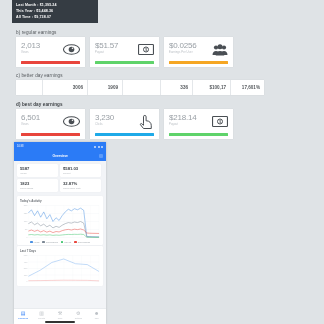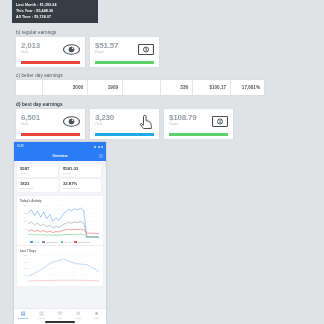--- a/index.html
+++ b/index.html
@@ -28,21 +28,21 @@
   .sec-label.bold { font-weight:bold; color:#3f4347; }
 
   
   .cardrow { position:absolute; left:16px; display:flex; gap:5px; }
   .card {
     width:69px; height:30px; background:#fff; position:relative;
     padding:4px 5px 0 5px;
     box-shadow:0 0 1px rgba(0,0,0,.10);
   }
   .card .val {
-    font-size:8px; color:#9aa0a6; font-weight:700; letter-spacing:-.2px;
+    font-size:8px; color:#9aa0a6; font-weight:400; letter-spacing:-.2px;
     line-height:9px;
   }
   .card .lbl {
     font-size:2.7px; color:#b6bbc0; margin-top:.5px; letter-spacing:.1px;
   }
   .card .bar {
     position:absolute; left:5px; right:5px; bottom:3.5px; height:2.6px; border-radius:.5px;
   }
   .card .ico {
     position:absolute; right:5px; top:6px; width:17px; height:13px;
@@ -141,20 +141,35 @@
       <div class="lbl">Payout</div>
       <span class="ico">
         <svg width="16" height="11" viewBox="0 0 32 22">
           <rect x="1.1" y="1.1" width="29.8" height="19.8" rx="1.6" fill="#fff" stroke="#4a4f54" stroke-width="2.2"></rect>
           <circle cx="16" cy="11" r="5" fill="none" stroke="#4a4f54" stroke-width="2"></circle>
           <text x="16" y="14.6" font-size="8" text-anchor="middle" fill="#4a4f54" font-family="sans-serif">$</text>
         </svg>
       </span>
       <div class="bar" style="background: rgb(95, 211, 106);"></div>
     </div>
+    <div class="card">
+      <div class="val">$0.0256</div>
+      <div class="lbl">Earnings Per User</div>
+      <span class="ico">
+        <svg width="16" height="12" viewBox="0 0 32 24">
+          <circle cx="8" cy="7" r="4.2" fill="#4a4f54"></circle>
+          <circle cx="24" cy="7" r="4.2" fill="#4a4f54"></circle>
+          <circle cx="16" cy="5.5" r="5" fill="#4a4f54"></circle>
+          <path d="M1 22c0-5 3.2-8 7-8s7 3 7 8z" fill="#4a4f54"></path>
+          <path d="M17 22c0-5 3.2-8 7-8s7 3 7 8z" fill="#4a4f54"></path>
+          <path d="M7.5 23c0-5.6 3.8-9.2 8.5-9.2S24.5 17.4 24.5 23z" fill="#4a4f54"></path>
+        </svg>
+      </span>
+      <div class="bar" style="background: rgb(245, 166, 35);"></div>
+    </div>
   </div>
 
 <div class="sec-label" style="left:16px; top:73px;">c) better day earnings</div>
 <div class="table" id="better-table" style="top:80px;">
     <div class="cell" style="width: 27px;"></div>
     <div class="cell" style="width: 45px;">3006</div>
     <div class="cell" style="width: 35px;">1909</div>
     <div class="cell" style="width: 38px;"></div>
     <div class="cell" style="width: 32px;">336</div>
     <div class="cell" style="width: 38px;">$100,17</div>
@@ -179,21 +194,21 @@
       <div class="val">3,230</div>
       <div class="lbl">Clicks</div>
       <span class="ico">
         <svg width="14" height="15" viewBox="0 0 28 30">
           <path d="M9 19V5.5a2.6 2.6 0 0 1 5.2 0v8.2h1.3a9 9 0 0 1 9 9V29H9l-6-7.5c-1-1.4 1-3.4 2.4-2.1L9 22.5z" fill="#fff" stroke="#4a4f54" stroke-width="2" stroke-linejoin="round"></path>
         </svg>
       </span>
       <div class="bar" style="background: rgb(30, 170, 232);"></div>
     </div>
     <div class="card">
-      <div class="val">$108.79</div>
+      <div class="val">$218.14</div>
       <div class="lbl">Payout</div>
       <span class="ico">
         <svg width="16" height="11" viewBox="0 0 32 22">
           <rect x="1.1" y="1.1" width="29.8" height="19.8" rx="1.6" fill="#fff" stroke="#4a4f54" stroke-width="2.2"></rect>
           <circle cx="16" cy="11" r="5" fill="none" stroke="#4a4f54" stroke-width="2"></circle>
           <text x="16" y="14.6" font-size="8" text-anchor="middle" fill="#4a4f54" font-family="sans-serif">$</text>
         </svg>
       </span>
       <div class="bar" style="background: rgb(95, 211, 106);"></div>
     </div>

